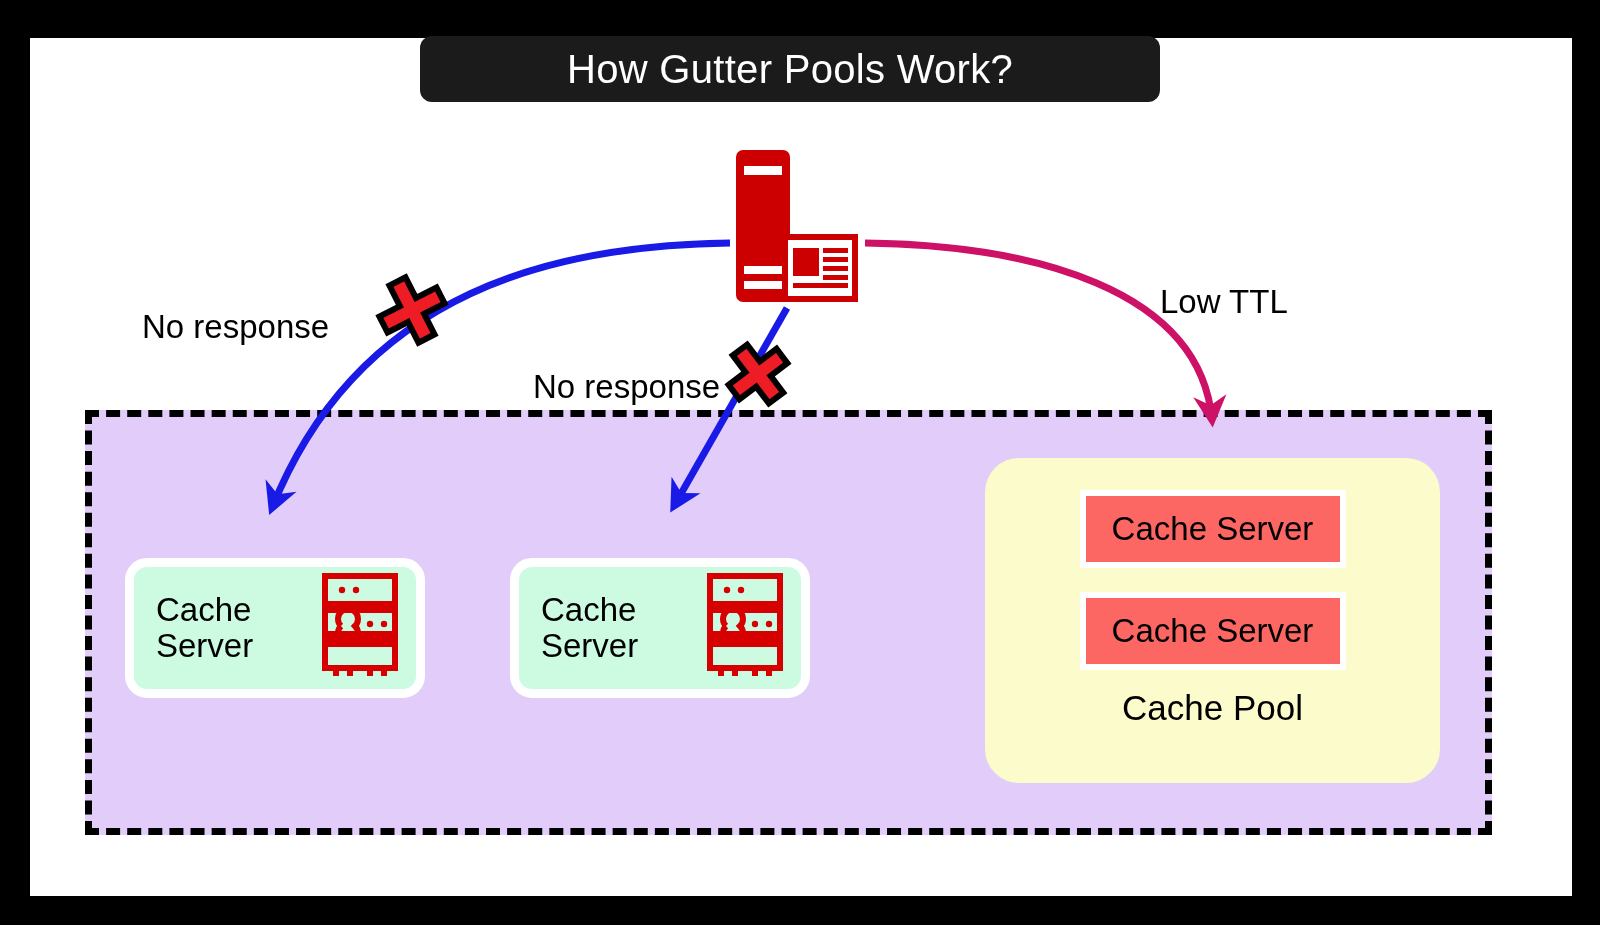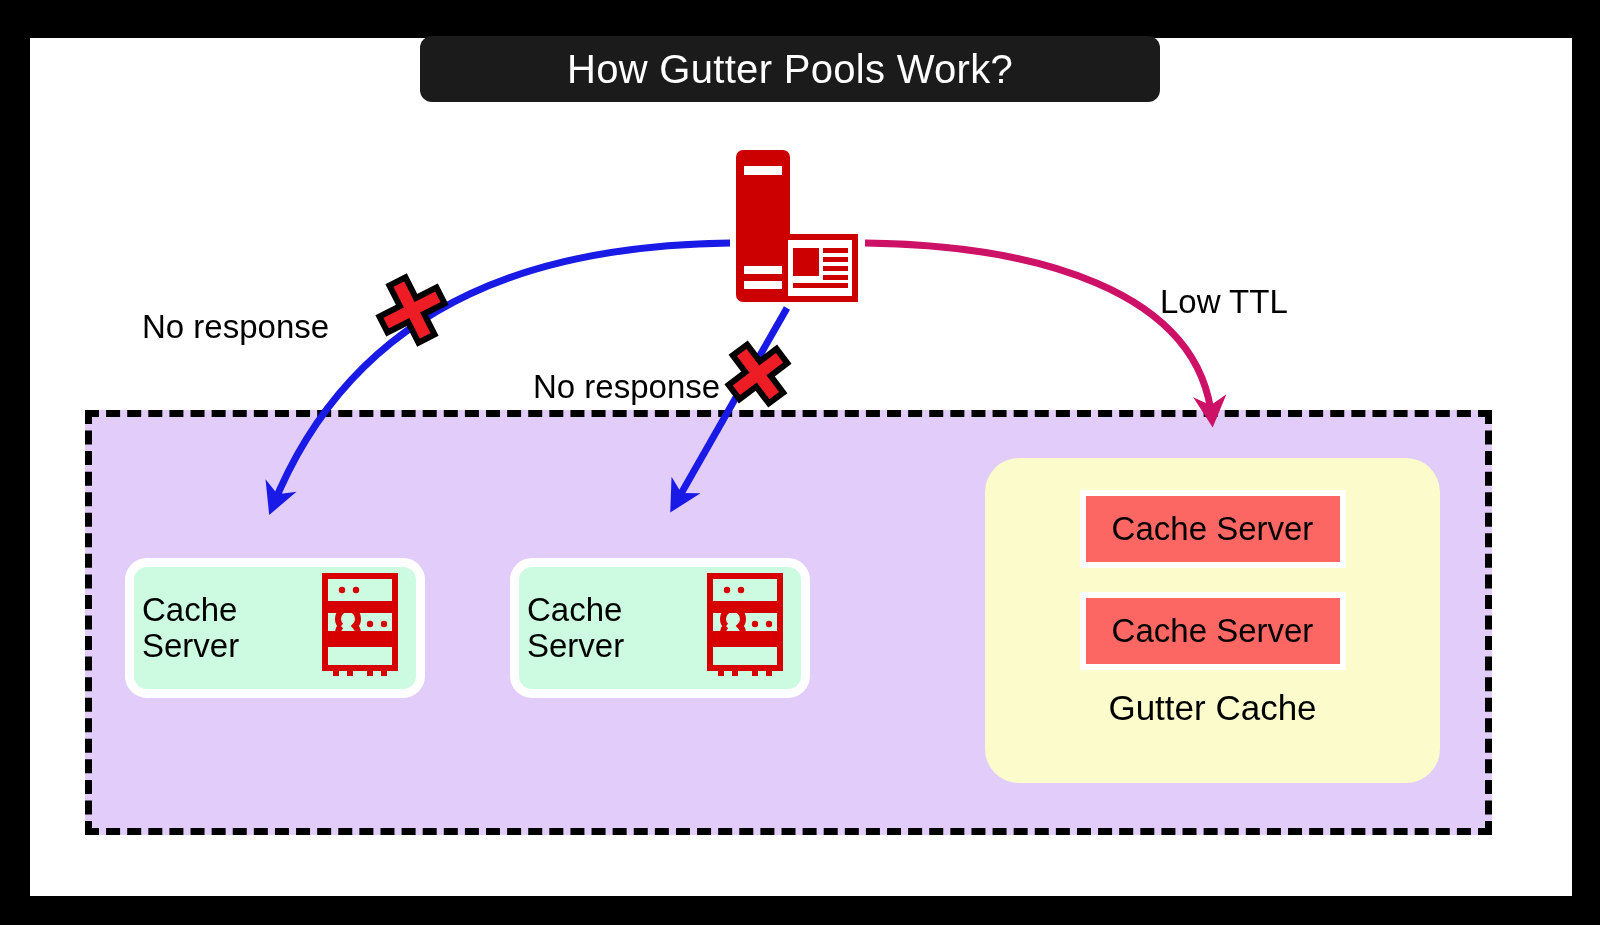--- a/index.html
+++ b/index.html
@@ -66,21 +66,21 @@
 
   
   .cache-card {
     position: absolute;
     background: #ccfbe1;
     border: 9px solid #ffffff;
     border-radius: 22px;
     box-sizing: border-box;
     display: flex;
     align-items: center;
-    padding: 0 14px 0 8px;
+    padding: 0 14px 0 22px;
   }
   #cache-card-1 { left: 95px;  top: 520px; width: 300px; height: 140px; }
   #cache-card-2 { left: 480px; top: 520px; width: 300px; height: 140px; }
   .cache-card-label {
     font-size: 33px;
     color: #000000;
     line-height: 1.08;
     white-space: pre-line;
     flex: 0 0 auto;
   }
@@ -245,17 +245,17 @@
             <circle cx="78" cy="52" r="3.2"></circle>
           </g>
           <path d="M19 62 L89 62" stroke="#d60000" stroke-width="6" fill="none"></path>
         </svg>
       </span>
     </div>
 
     <div id="gutter-pool">
       <div class="pool-server" id="pool-server-1">Cache Server</div>
       <div class="pool-server" id="pool-server-2">Cache Server</div>
-      <div id="gutter-pool-label">Gutter Cache</div>
+      <div id="gutter-pool-label">Cache Pool</div>
     </div>
 
   </div>
 </div>
 
 </body></html>

